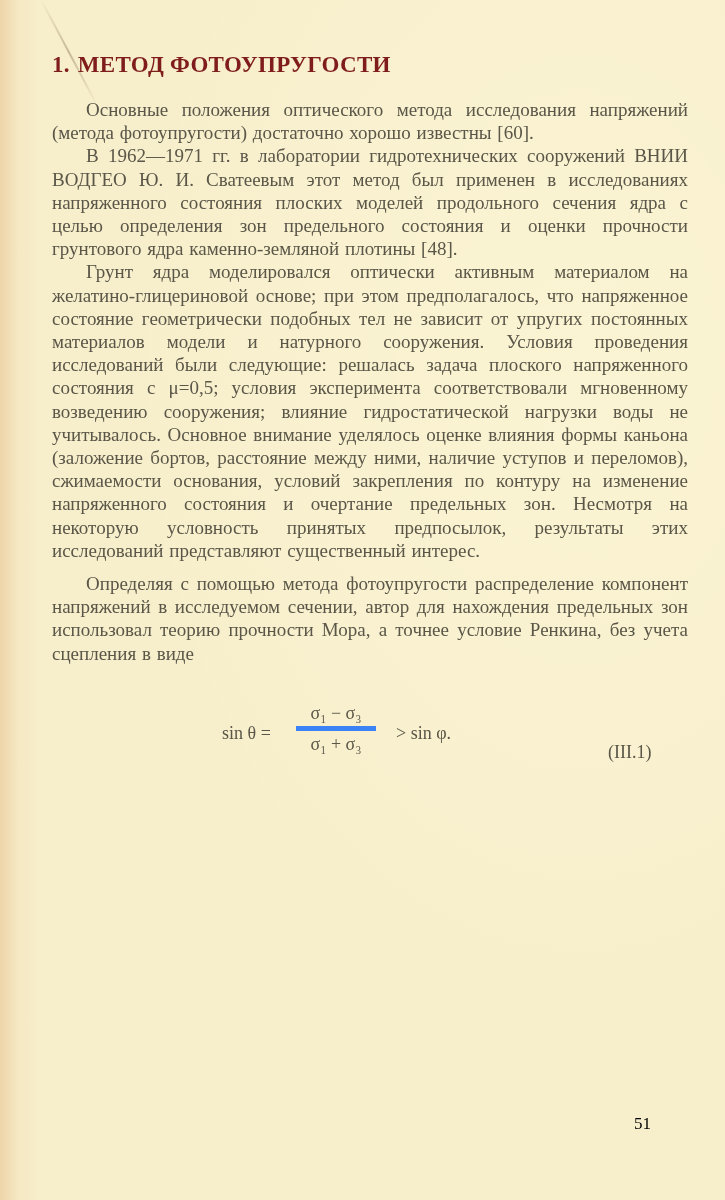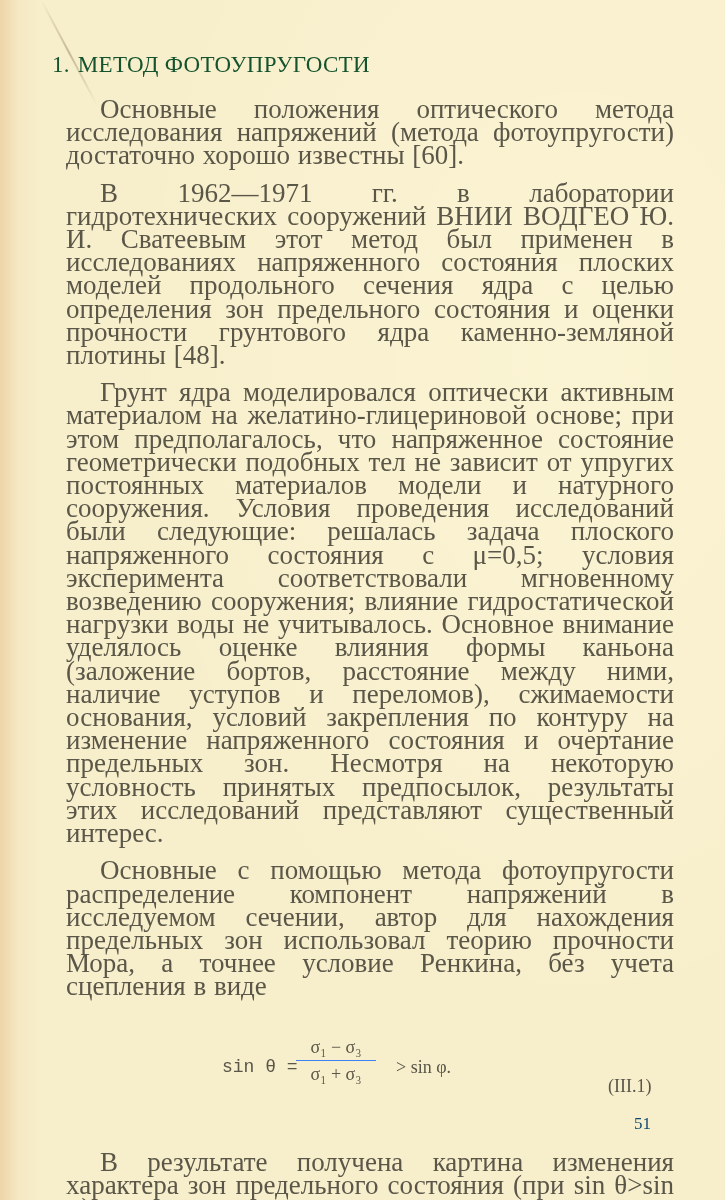--- a/index.html
+++ b/index.html
@@ -31,94 +31,92 @@
   .page {
     position: absolute;
     left: 52px;
     top: 52px;
     width: 636px;
   }
   .heading {
     font-size: 23px;
     letter-spacing: 0.3px;
     margin: 0 0 20px 0;
-    color: #14532d;
-    font-weight: normal;
+    color: #7f1d1d;
+    font-weight: bold;
   }
   .heading .num { margin-right: 8px; }
   p.par {
-    margin: 14px;
-    font-size: 27px;
+    margin: 0;
+    font-size: 19px;
     line-height: 23.2px;
     text-align: justify;
     text-indent: 34px;
     word-spacing: 1px;
   }
   p.par.gap { margin-top: 10px; }
   .formula {
     position: relative;
     height: 76px;
     margin: 36px 0 40px 0;
     font-size: 18px;
   }
   .formula .lhs {
     position: absolute;
     left: 170px;
     top: 22px;
-    font-family: Liberation Mono, monospace;
   }
   .formula .frac {
     position: absolute;
     left: 244px;
     top: 2px;
     text-align: center;
     width: 80px;
   }
-  .formula .frac .numer { display: block; border-bottom: 1px solid #3b82f6; padding-bottom: 2px; }
+  .formula .frac .numer { display: block; border-bottom: 5px solid #3b82f6; padding-bottom: 2px; }
   .formula .frac .denom { display: block; padding-top: 3px; }
   .formula .rhs {
     position: absolute;
     left: 344px;
     top: 22px;
   }
   .formula .eqno {
     position: absolute;
     left: 556px;
     top: 22px;
     margin-top: 19px;
   }
   .page-number {
     position: absolute;
     left: 634px;
     top: 1114px;
     font-size: 17px;
-    color: #0c4a6e;
+    color: #000000;
   }
 </style>
 </head>
 <body>
 
 <div class="crease"></div>
 
 <div class="page">
   <h1 class="heading">
     <span class="num">1.</span><span>МЕТОД ФОТОУПРУГОСТИ</span>
   </h1>
 
   <p class="par">Основные положения оптического метода исследования напряжений (метода фотоупругости) достаточно хорошо известны [60].</p>
   <p class="par">В 1962—1971 гг. в лаборатории гидротехнических сооружений ВНИИ ВОДГЕО Ю. И. Сватеевым этот метод был применен в исследованиях напряженного состояния плоских моделей продольного сечения ядра с целью определения зон предельного состояния и оценки прочности грунтового ядра каменно-земляной плотины [48].</p>
   <p class="par">Грунт ядра моделировался оптически активным материалом на желатино-глицериновой основе; при этом предполагалось, что напряженное состояние геометрически подобных тел не зависит от упругих постоянных материалов модели и натурного сооружения. Условия проведения исследований были следующие: решалась задача плоского напряженного состояния с μ=0,5; условия эксперимента соответствовали мгновенному возведению сооружения; влияние гидростатической нагрузки воды не учитывалось. Основное внимание уделялось оценке влияния формы каньона (заложение бортов, расстояние между ними, наличие уступов и переломов), сжимаемости основания, условий закрепления по контуру на изменение напряженного состояния и очертание предельных зон. Несмотря на некоторую условность принятых предпосылок, результаты этих исследований представляют существенный интерес.</p>
-  <p class="par gap">Основные с помощью метода фотоупругости распределение компонент напряжений в исследуемом сечении, автор для нахождения предельных зон использовал теорию прочности Мора, а точнее условие Ренкина, без учета сцепления в виде</p>
+  <p class="par gap">Определяя с помощью метода фотоупругости распределение компонент напряжений в исследуемом сечении, автор для нахождения предельных зон использовал теорию прочности Мора, а точнее условие Ренкина, без учета сцепления в виде</p>
 
   <div class="formula">
     <span class="lhs">sin θ =</span>
     <span class="frac">
       <span class="numer">σ₁ − σ₃</span>
       <span class="denom">σ₁ + σ₃</span>
     </span>
     <span class="rhs">&gt; sin φ.</span>
     <span class="eqno">(III.1)</span>
   </div>
 
-  <p class="par">В результате получена картина изменения характера зон предельного состояния (при sin θ&gt;sin φ) в зависимости от геометрии сечения и прочностных свойств грунта, а именно, угла внутреннего трения φ.</p>
 </div>
 
 <div class="page-number">51</div>
 
 </body></html>

